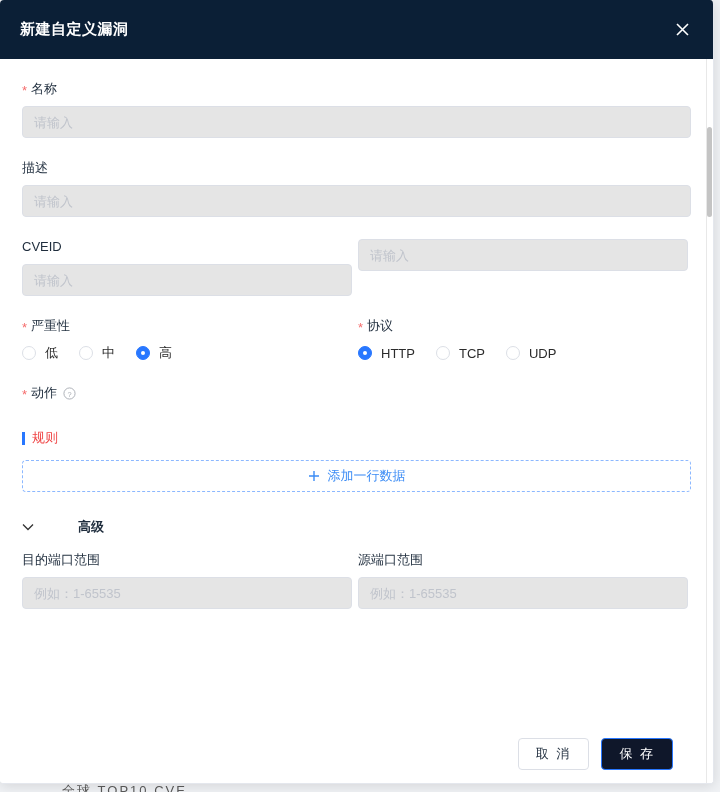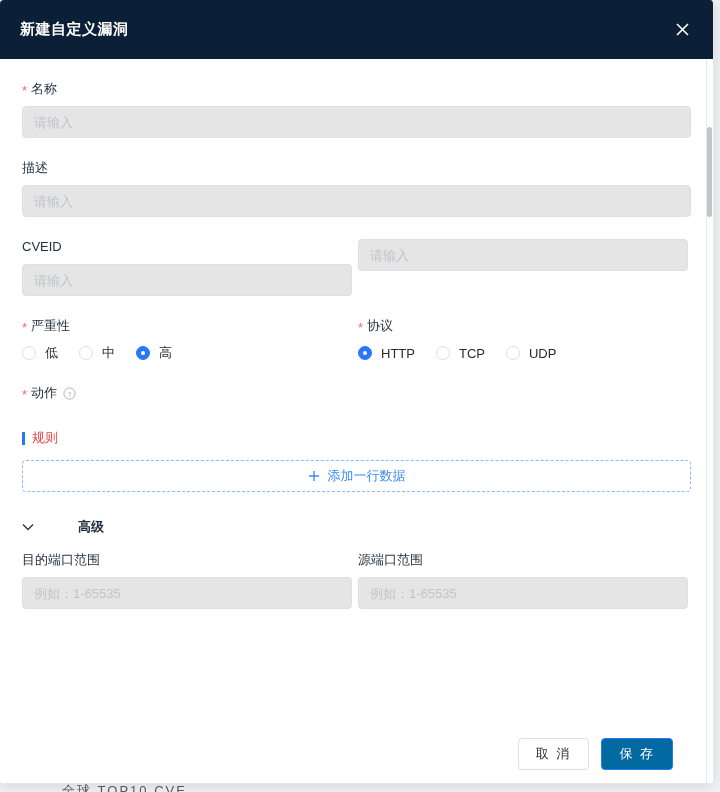--- a/index.html
+++ b/index.html
@@ -236,21 +236,21 @@
     cursor: pointer;
     padding: 0 17px;
     letter-spacing: 2px;
   }
   .btn-cancel {
     background: #fff;
     border: 1px solid #dcdfe6;
     color: #1f2d3d;
   }
   .btn-save {
-    background: #0369a1;
+    background: #0f172a;
     border: 1px solid #2877ff;
     color: #fff;
   }
 
   
   .scroll-track {
     position: absolute;
     right: 0; top: 59px;
     width: 7px;
     height: 733px;

